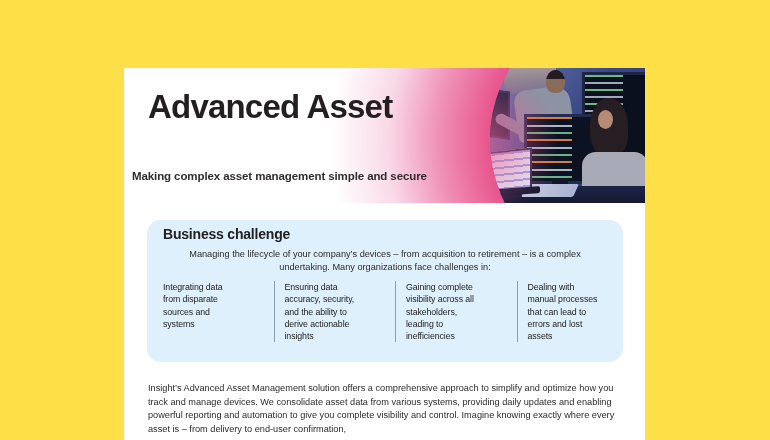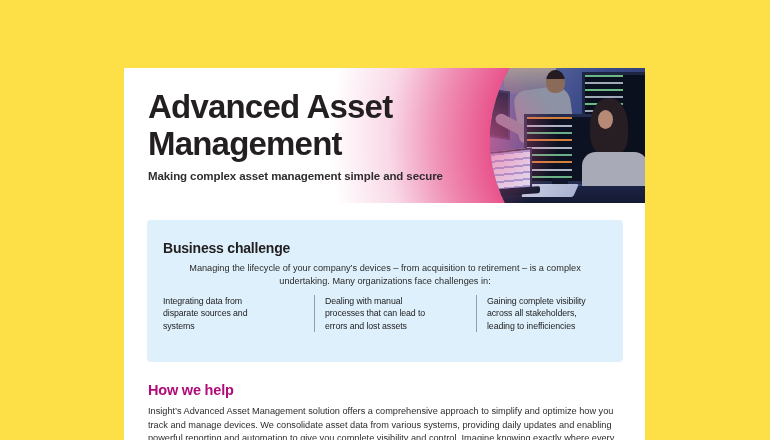--- a/index.html
+++ b/index.html
@@ -44,21 +44,21 @@
     font-size: 33px;
     line-height: 37px;
     font-weight: bold;
     letter-spacing: -0.8px;
     color: #231f20;
   }
   .hero h1 span { display: block; }
 
   .subtitle {
     position: absolute;
-    left: 24px; top: 102px;
+    left: 8px; top: 102px;
     margin: 0;
     font-size: 11.5px;
     font-weight: bold;
     letter-spacing: -0.1px;
     color: #312d2e;
   }
 
   
   .hero-photo {
     position: absolute;
@@ -125,22 +125,22 @@
     background: radial-gradient(circle at -4% 55%, rgba(240,90,145,0.65), rgba(240,90,145,0) 42%); }
 
   
   .challenge-panel {
     position: absolute;
     left: 23px; top: 152px;
     width: 476px;
     min-height: 142px;
     box-sizing: border-box;
     background: #def0fb;
-    border-radius: 4px;
-    padding: 20px 16px 11px;
+    border-radius: 14px;
+    padding: 6px 16px 11px;
   }
   .challenge-panel h2 {
     margin: 0 0 6px;
     font-size: 14px;
     letter-spacing: -0.2px;
     color: #232021;
   }
   .challenge-panel .intro,
   .challenge-panel .outro {
     margin: 0;
@@ -186,21 +186,20 @@
 </style>
 </head>
 <body>
 
 <div class="canvas">
   <div class="doc">
 
     <header class="hero">
       <h1>
         <span>Advanced Asset</span>
-        <span>Management</span>
       </h1>
       <p class="subtitle">Making complex asset management simple and secure</p>
 
       <div class="hero-photo">
         <div class="ph-wall"></div>
         <div class="ph-side-screen"></div>
         <div class="ph-monitor-right"></div>
         <div class="ph-man-body"></div>
         <div class="ph-man-head"></div>
         <div class="ph-man-arm"></div>
@@ -215,24 +214,24 @@
         <div class="ph-laptop-base"></div>
         <div class="ph-glow-left"></div>
       </div>
     </header>
 
     <section class="challenge-panel">
       <h2>Business challenge</h2>
       <p class="intro">Managing the lifecycle of your company’s devices – from acquisition to retirement – is a complex undertaking. Many organizations face challenges in:</p>
       <div class="challenge-columns">
         <div class="challenge-col">Integrating data from disparate sources and systems</div>
+        <div class="challenge-col">Ensuring data accuracy, security, and the ability to derive actionable insights</div>
+        <div class="challenge-col">Gaining complete visibility across all stakeholders, leading to inefficiencies</div>
         <div class="challenge-col">Dealing with manual processes that can lead to errors and lost assets</div>
-        <div class="challenge-col">Gaining complete visibility across all stakeholders, leading to inefficiencies</div>
       </div>
     </section>
 
     <section class="how-we-help">
-      <h2>How we help</h2>
       <p>Insight’s Advanced Asset Management solution offers a comprehensive approach to simplify and optimize how you track and manage devices. We consolidate asset data from various systems, providing daily updates and enabling powerful reporting and automation to give you complete visibility and control. Imagine knowing exactly where every asset is – from delivery to end-user confirmation,</p>
     </section>
 
   </div>
 </div>
 
 </body></html>

